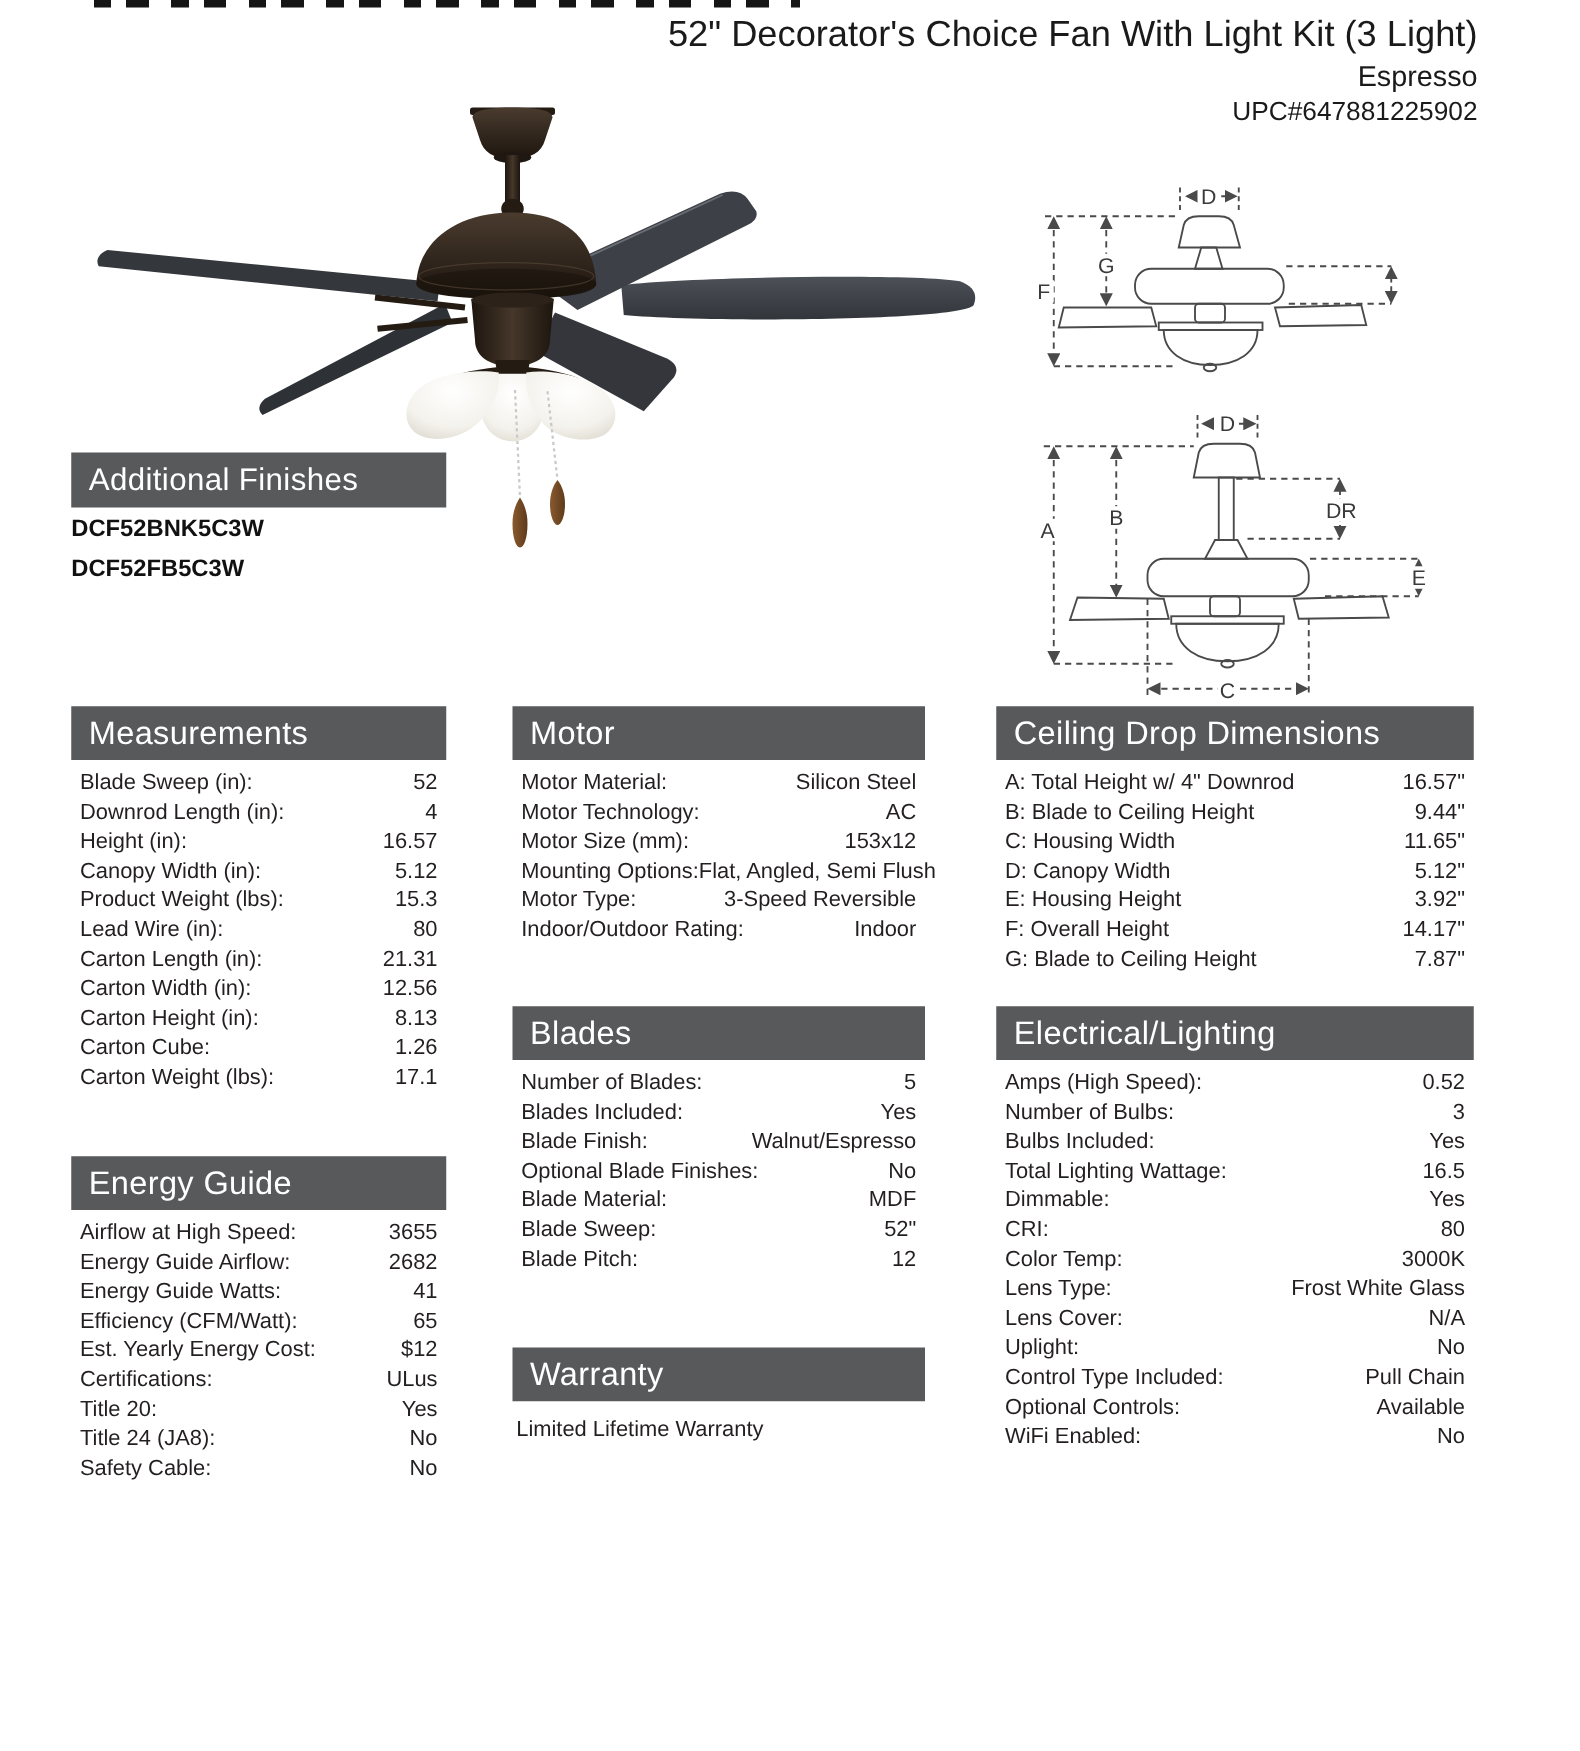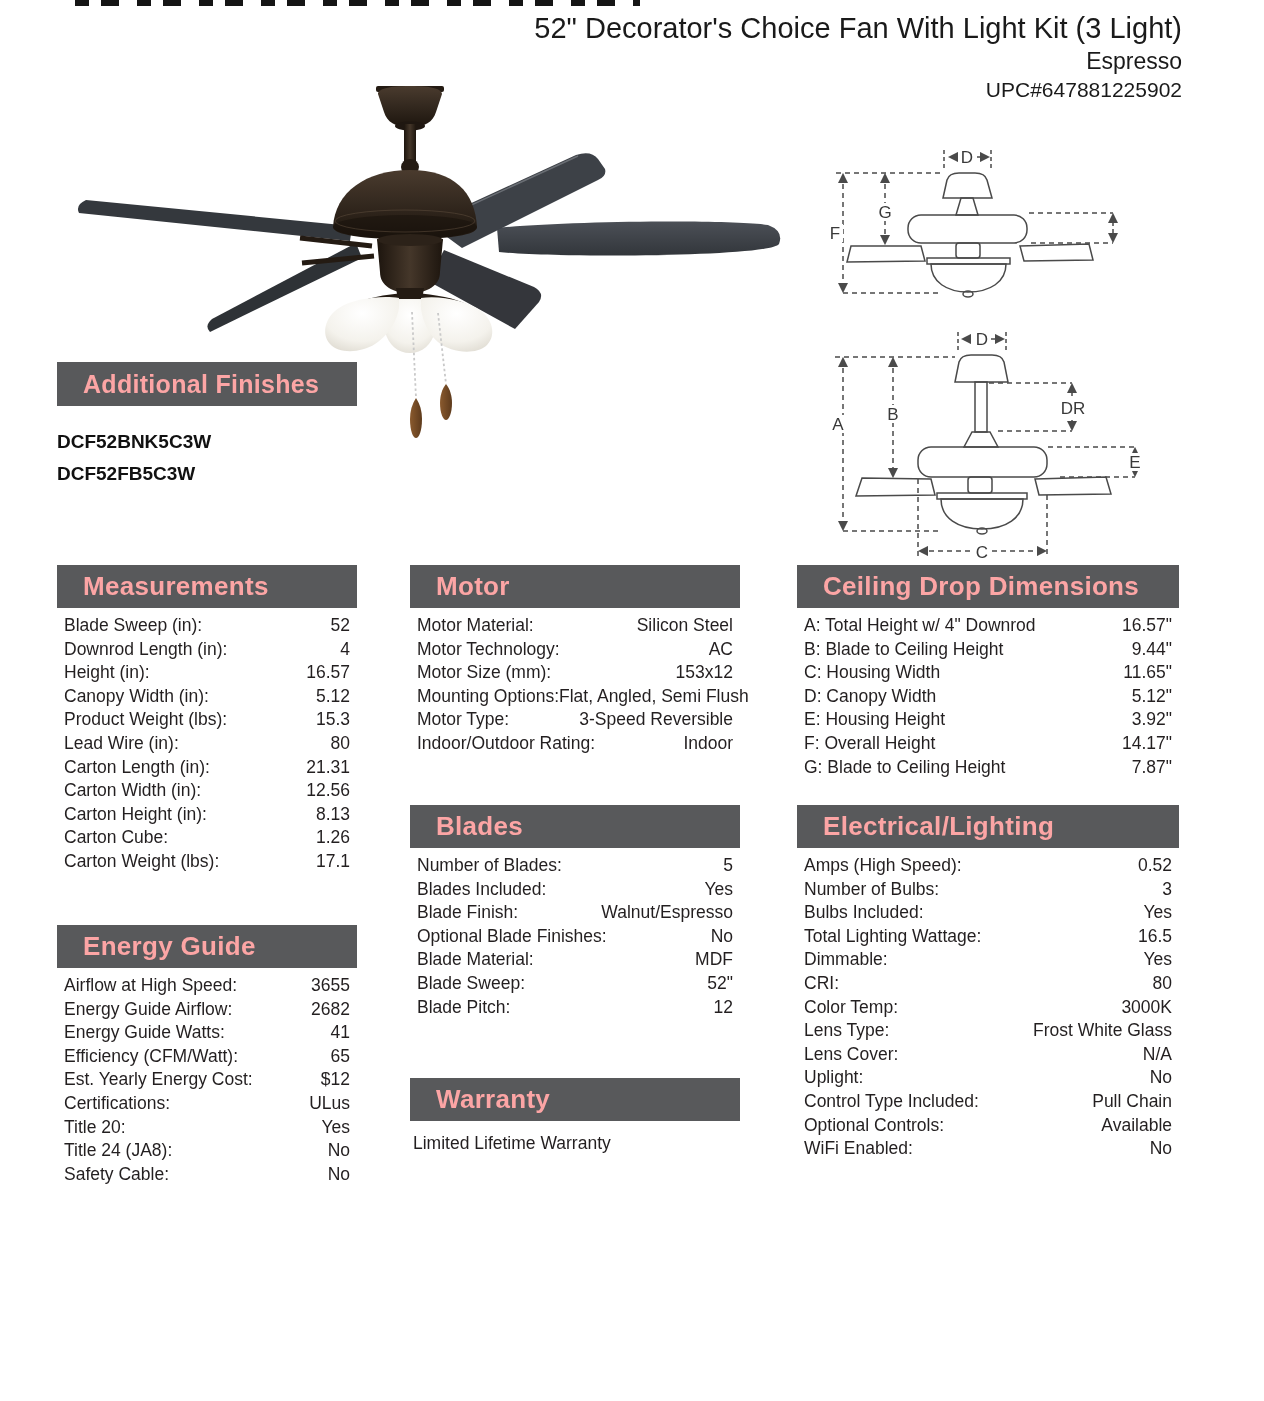--- a/index.html
+++ b/index.html
@@ -11,35 +11,35 @@
   .top-sliver{
     position:absolute;left:75px;top:0;width:565px;height:6px;
     background:repeating-linear-gradient(90deg,#151515 0 14px,transparent 14px 26px,#151515 26px 44px,transparent 44px 62px);
   }
   .title-block{position:absolute;top:10px;right:82px;text-align:right;}
   .title-block .main{font-size:29px;line-height:36px;color:#1a1a1a;}
   .title-block .sub{font-size:23px;line-height:30px;color:#1a1a1a;}
   .title-block .upc{font-size:21px;line-height:28px;color:#1a1a1a;text-align:right;}
 
   .sec-header{
-    background:#58595b;color:#fca5a5;font-weight:bold;font-size:26px;
-    height:43px;line-height:43px;padding-left:26px;box-sizing:border-box;
+    background:#58595b;color:#ffffff;font-weight:normal;font-size:26px;
+    height:43px;line-height:43px;padding-left:14px;box-sizing:border-box;
     letter-spacing:.3px;white-space:nowrap;
   }
   .spec{position:absolute;}
   .rows{margin-top:6px;}
   .row{display:flex;justify-content:space-between;align-items:baseline;
        font-size:17.5px;line-height:23.6px;padding:0 7px;}
   .row .lbl{white-space:nowrap;}
   .row .val{white-space:nowrap;text-align:right;}
   .note{font-size:17.5px;line-height:24px;padding:10px 2px 0 3px;}
 
   .finishes{position:absolute;left:57px;top:362px;width:300px;}
   .finishes .sec-header{height:44px;line-height:44px;font-size:25px;}
-  .models{margin-top:20px;}
+  .models{margin-top:2px;}
   .model{font-weight:bold;font-size:19px;line-height:32px;color:#111;}
 
   svg text{font-family:"Liberation Sans",sans-serif;}
   .dim-label{font-size:17px;fill:#3a3a3a;}
 </style>
 </head>
 <body>
 
 <div class="top-sliver"></div>
 

